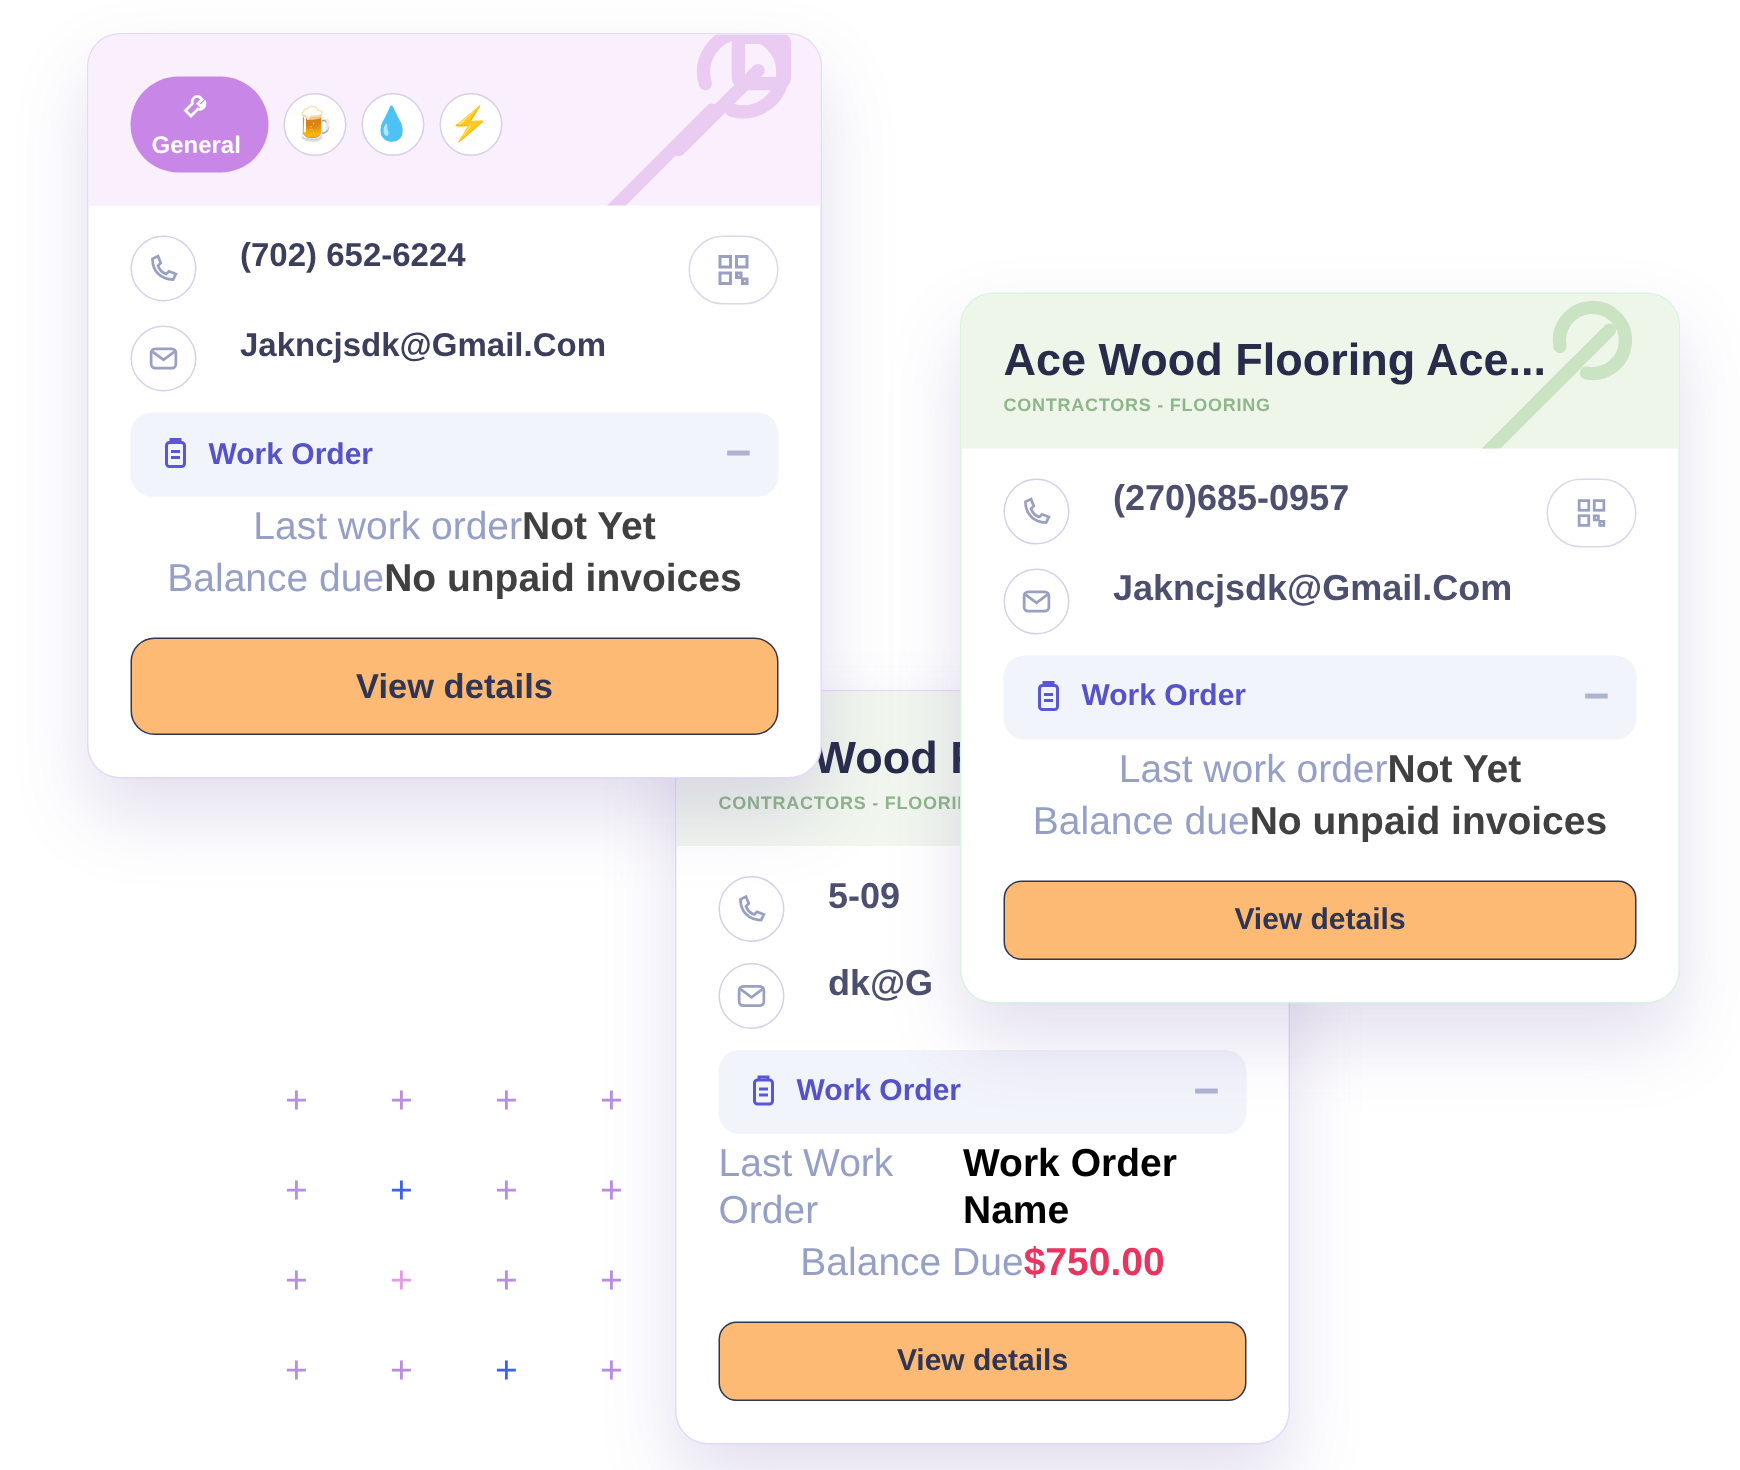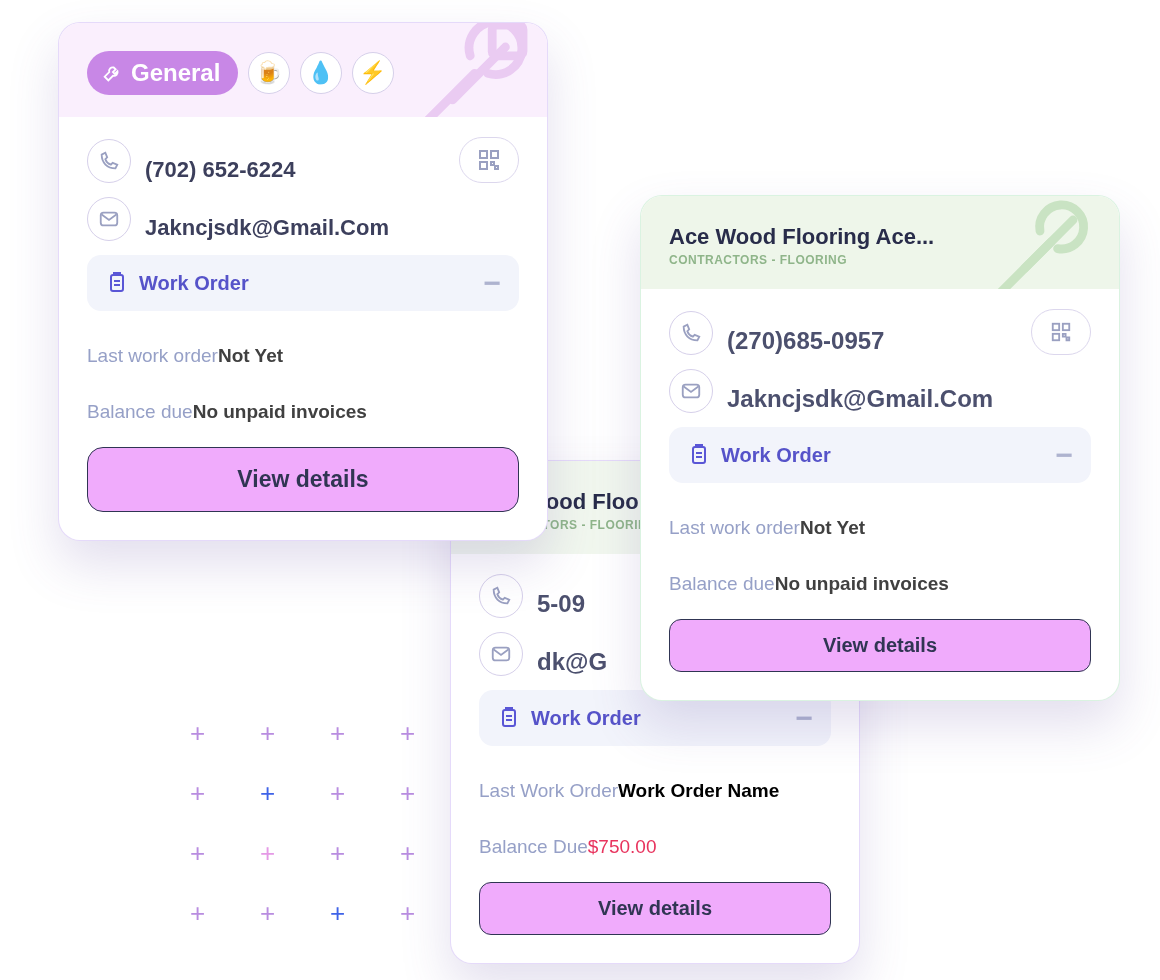--- a/index.html
+++ b/index.html
@@ -67,58 +67,59 @@
     font-size: 34px;
     font-weight: 800;
     color: #282c4a;
     margin: 0 0 14px 0;
     line-height: 1.15;
     white-space: nowrap;
     overflow: hidden;
     text-overflow: ellipsis;
   }
   .card.middle .vendor-name,
-  .card.green .vendor-name { font-size: 22px; margin-bottom: 4px; }
+  .card.green .vendor-name { font-size: 30px; margin-bottom: 4px; }
 
   .vendor-sub {
     font-size: 12px;
     font-weight: 700;
     letter-spacing: 0.5px;
     color: #8fb58a;
   }
 
   .tag-row { display: flex; align-items: center; gap: 10px; }
   .primary-tag {
     display: inline-flex;
     align-items: center;
     gap: 8px;
     background: #c887e6;
     color: #fff;
     font-weight: 600;
-    font-size: 24px;
+    font-size: 16px;
     padding: 8px 18px 8px 14px;
     border-radius: 999px;
+    flex-direction: column;
   }
   .chip {
     width: 42px; height: 42px;
     border-radius: 50%;
     background: #fff;
     border: 1.5px solid #d6d0ea;
     display: inline-flex;
     align-items: center;
     justify-content: center;
     font-size: 22px;
   }
 
   .card-body { padding: 20px 28px 28px 28px; }
 
   .contact-row {
     display: flex;
-    align-items: flex-end;
-    gap: 14px;
+    align-items: flex-start;
+    gap: 29px;
     margin-bottom: 14px;
   }
   .circle-ic {
     width: 44px; height: 44px;
     border-radius: 50%;
     border: 1.5px solid #d6d0ea;
     display: inline-flex;
     align-items: center;
     justify-content: center;
     flex: 0 0 auto;
@@ -152,36 +153,36 @@
     align-items: center;
     justify-content: space-between;
   }
   .wo-left { display: inline-flex; align-items: center; gap: 10px; }
   .wo-left svg { width: 24px; height: 24px; stroke: #5a56d6; fill: none; stroke-width: 2; }
   .wo-label { font-size: 20px; font-weight: 700; color: #5653c9; }
   .minus { font-size: 30px; font-weight: 800; color: #aeb3cf; line-height: 12px; }
 
   .kv-row {
     display: flex;
-    justify-content: flex-start;
-    margin-top: 34px;
-    font-size: 19px;
+    justify-content: center;
+    margin-top: 4px;
+    font-size: 26px;
   }
   .kv-row .k { color: #96a0c7; font-weight: 500; }
   .kv-row .v { color: #404040; font-weight: 600; }
   .kv-row .v.link { color: #000000; }
-  .kv-row .v.money { color: #e8345e; font-weight: 400; }
+  .kv-row .v.money { color: #e8345e; font-weight: 700; }
 
   .view-btn {
     margin-top: 24px;
     width: 100%;
     padding: 18px 10px;
     border-radius: 16px;
     border: 1.5px solid #303553;
-    background: #f0abfc;
+    background: #fdba74;
     font-size: 23px;
     font-weight: 600;
     color: #303553;
     text-align: center;
     cursor: pointer;
   }
   .card.middle .view-btn,
   .card.green .view-btn { font-size: 20px; padding: 14px 10px; border-radius: 12px; }
 
 </style>

